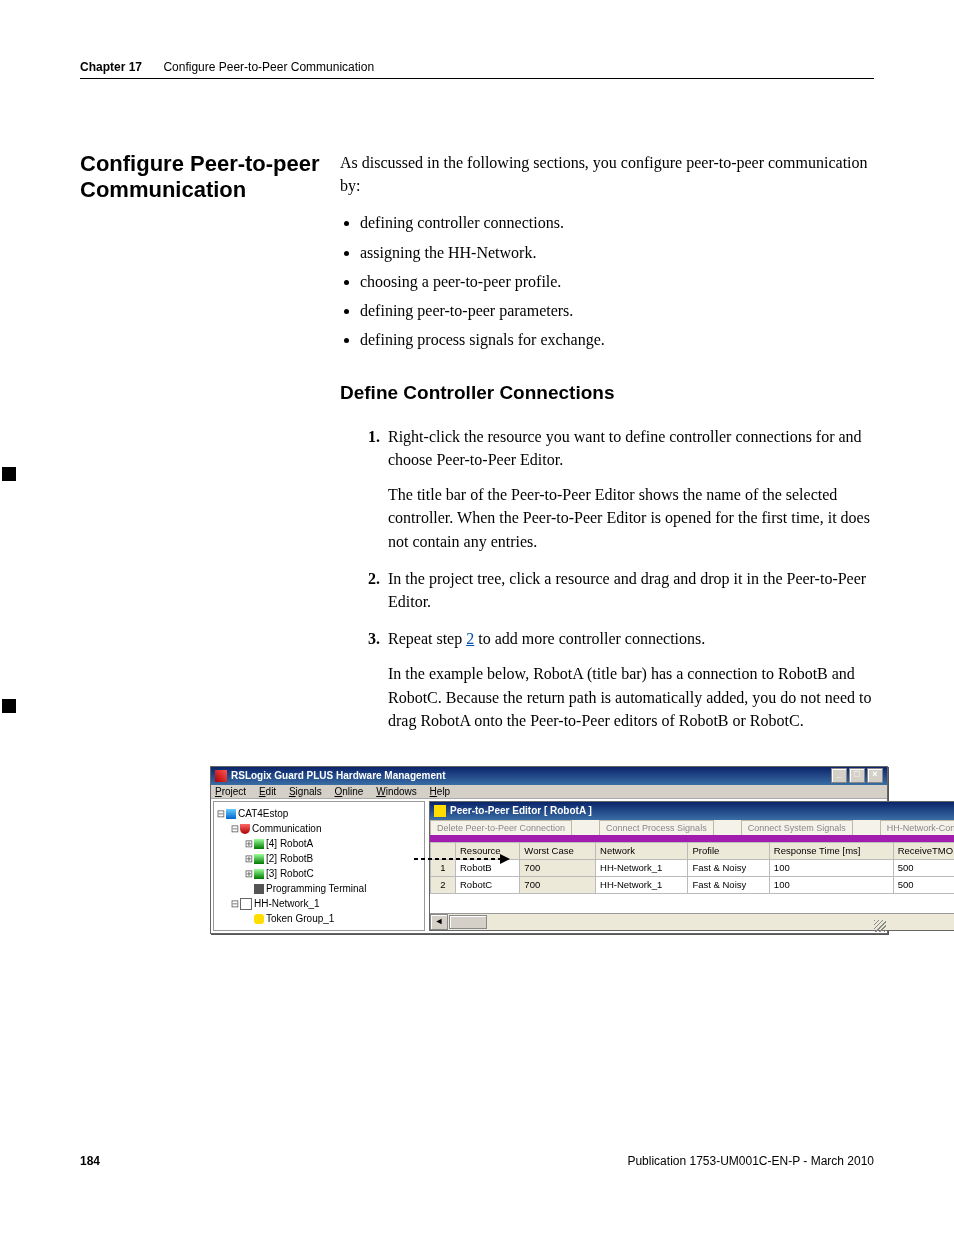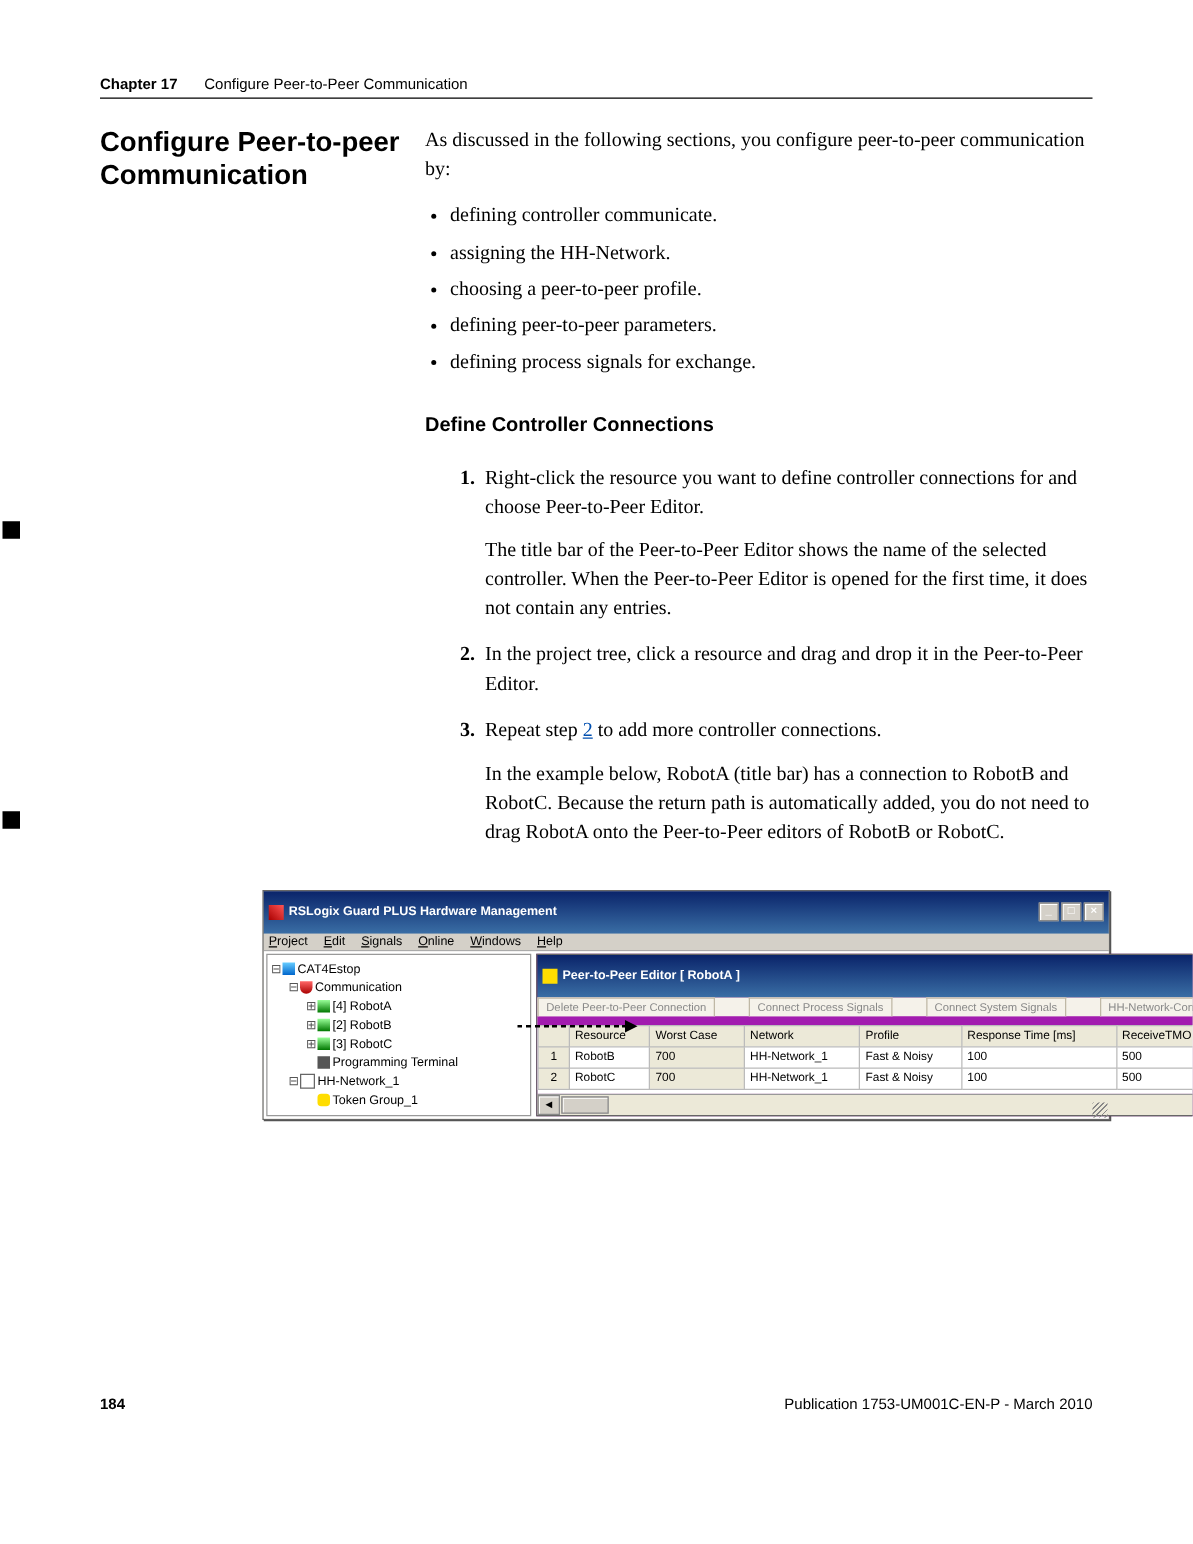--- a/index.html
+++ b/index.html
@@ -10,21 +10,21 @@
     color: #000;
     width: 954px;
   }
   .page {
     padding: 60px 80px 40px 80px;
     box-sizing: border-box;
   }
   .header-line {
     border-bottom: 1px solid #000;
     padding-bottom: 4px;
-    margin-bottom: 22px;
+    margin-bottom: 72px;
     font-size: 12px;
     font-family: Arial, Helvetica, sans-serif;
   }
   .header-line .chapter {
     font-weight: bold;
   }
   .header-line .chtitle {
     margin-left: 18px;
     font-weight: normal;
   }
@@ -54,21 +54,21 @@
   }
   .right-body p { margin: 0 0 14px 0; }
   ul.bullets {
     margin: 0 0 28px 0;
     padding-left: 20px;
   }
   ul.bullets li { margin-bottom: 6px; }
   h3.subhead {
     font-family: Arial, Helvetica, sans-serif;
     font-weight: bold;
-    font-size: 16px;
+    font-size: 19px;
     margin: 28px 0 18px 0;
   }
   ol.steps {
     margin: 0;
     padding-left: 44px;
   }
   ol.steps li {
     margin-bottom: 14px;
     padding-left: 4px;
   }
@@ -88,21 +88,21 @@
     font-size: 10px;
     color: #000;
     border: 1px solid #666;
     box-shadow: 1px 1px 0 #555;
     background: #d4d0c8;
     position: relative;
   }
   .titlebar {
     display: flex;
     align-items: center;
-    height: 34px;
+    height: 18px;
     padding: 0 4px;
     font-weight: bold;
   }
   .titlebar span.icon {
     width: 12px; height: 12px; margin-right: 4px;
     background: linear-gradient(45deg,#a00,#f55);
     display:inline-block;
   }
   .titlebar .wc {
     margin-left: auto; display:flex; gap:2px;
@@ -207,21 +207,21 @@
     <span class="chapter">Chapter 17</span>
     <span class="chtitle">Configure Peer-to-Peer Communication</span>
   </div>
 
   <div style="position:relative;">
     <div class="two-col">
       <div class="left-heading">Configure Peer-to-peer Communication</div>
       <div class="right-body">
         <p>As discussed in the following sections, you configure peer-to-peer communication by:</p>
         <ul class="bullets">
-          <li>defining controller communicate.</li>
+          <li>defining controller connections.</li>
           <li>assigning the HH-Network.</li>
           <li>choosing a peer-to-peer profile.</li>
           <li>defining peer-to-peer parameters.</li>
           <li>defining process signals for exchange.</li>
         </ul>
 
         <h3 class="subhead">Define Controller Connections</h3>
 
         <ol class="steps">
           <li>

